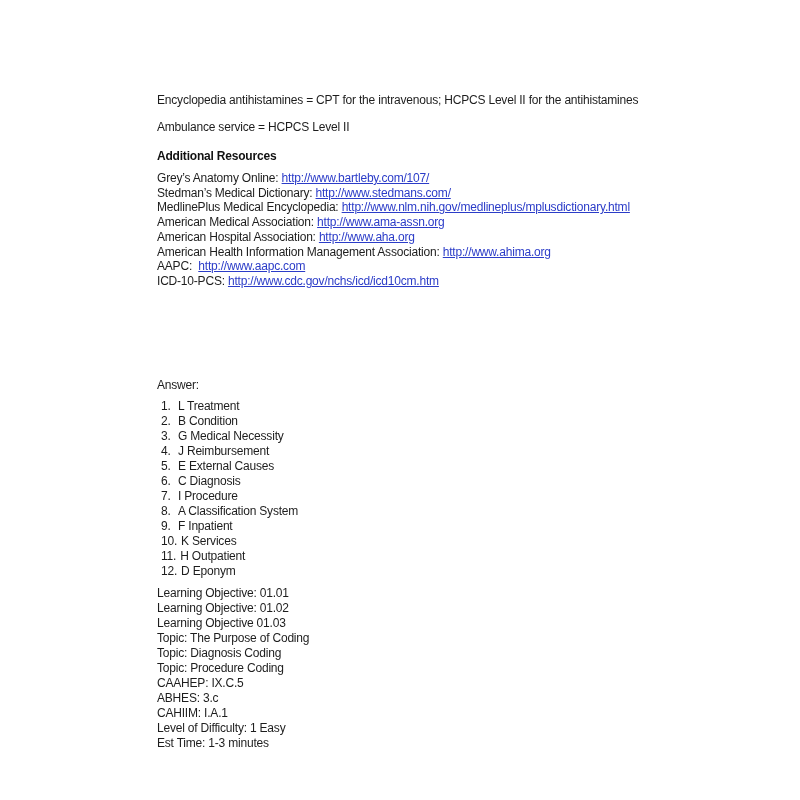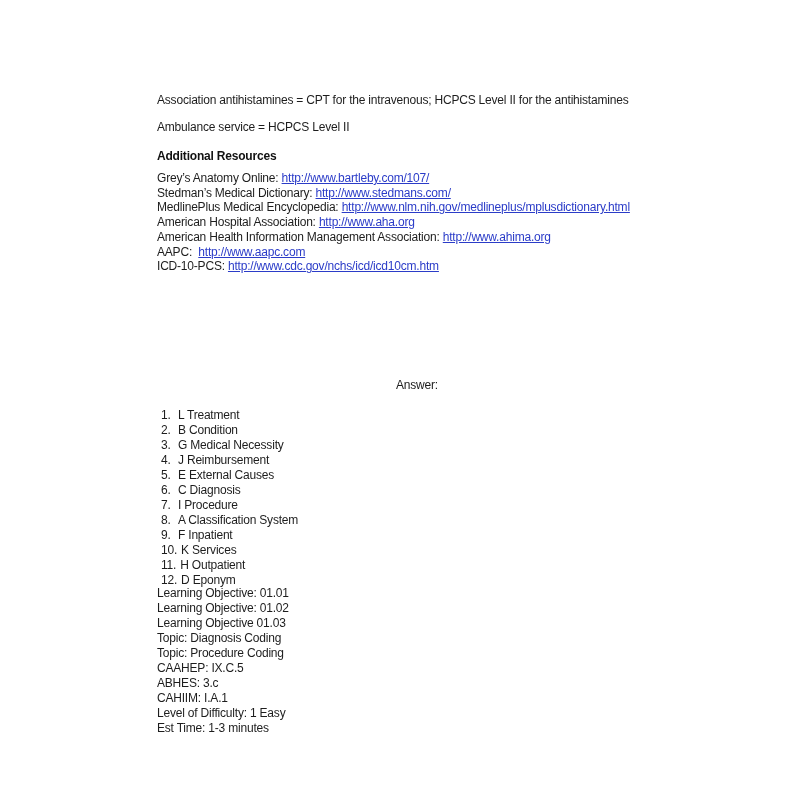--- a/index.html
+++ b/index.html
@@ -20,46 +20,49 @@
   .heading { font-weight: 700; line-height: 15px; color: #111; }
   .links { line-height: 14.7px; }
   .link-row { white-space: nowrap; }
   .res-label { white-space: pre-wrap; }
   a.link, .link {
     color: #2B3CC8;
     text-decoration: underline;
     cursor: pointer;
   }
   .answer-block { line-height: 15px; }
-  .answer-label { margin-bottom: 15px; text-align: center; }
+  .answer-label { margin-bottom: 6px; }
   .answer-list { padding-left: 4px; }
   .answer-item { display: flex; line-height: 15px; }
   .answer-num { display: inline-block; min-width: 17px; padding-right: 4px; }
   .objectives { line-height: 15px; }
 </style>
 </head>
 <body>
 
 <div class="page">
 
-  <div class="block para" style="top:93px">Association antihistamines = CPT for the intravenous; HCPCS Level II for the antihistamines</div>
+  <div class="block para" style="top:93px">Encyclopedia antihistamines = CPT for the intravenous; HCPCS Level II for the antihistamines</div>
 
   <div class="block para" style="top:120px">Ambulance service = HCPCS Level II</div>
 
   <div class="block heading" style="top:149px">Additional Resources</div>
 
   <div class="block links" style="top:171px">
     <div class="link-row">
       <span class="res-label">Grey’s Anatomy Online: </span><a class="link">http://www.bartleby.com/107/</a>
     </div>
     <div class="link-row">
       <span class="res-label">Stedman’s Medical Dictionary: </span><a class="link">http://www.stedmans.com/</a>
     </div>
     <div class="link-row">
       <span class="res-label">MedlinePlus Medical Encyclopedia: </span><a class="link">http://www.nlm.nih.gov/medlineplus/mplusdictionary.html</a>
+    </div>
+    <div class="link-row">
+      <span class="res-label">American Medical Association: </span><a class="link">http://www.ama-assn.org</a>
     </div>
     <div class="link-row">
       <span class="res-label">American Hospital Association: </span><a class="link">http://www.aha.org</a>
     </div>
     <div class="link-row">
       <span class="res-label">American Health Information Management Association: </span><a class="link">http://www.ahima.org</a>
     </div>
     <div class="link-row">
       <span class="res-label">AAPC:  </span><a class="link">http://www.aapc.com</a>
     </div>
@@ -121,20 +124,21 @@
         <span class="answer-num">12.</span>
           <span>D Eponym</span>
       </div>
     </div>
   </div>
 
   <div class="block objectives" style="top:586px">
     <div>Learning Objective: 01.01</div>
     <div>Learning Objective: 01.02</div>
     <div>Learning Objective 01.03</div>
+    <div>Topic: The Purpose of Coding</div>
     <div>Topic: Diagnosis Coding</div>
     <div>Topic: Procedure Coding</div>
     <div>CAAHEP: IX.C.5</div>
     <div>ABHES: 3.c</div>
     <div>CAHIIM: I.A.1</div>
     <div>Level of Difficulty: 1 Easy</div>
     <div>Est Time: 1-3 minutes</div>
   </div>
 
 </div>

